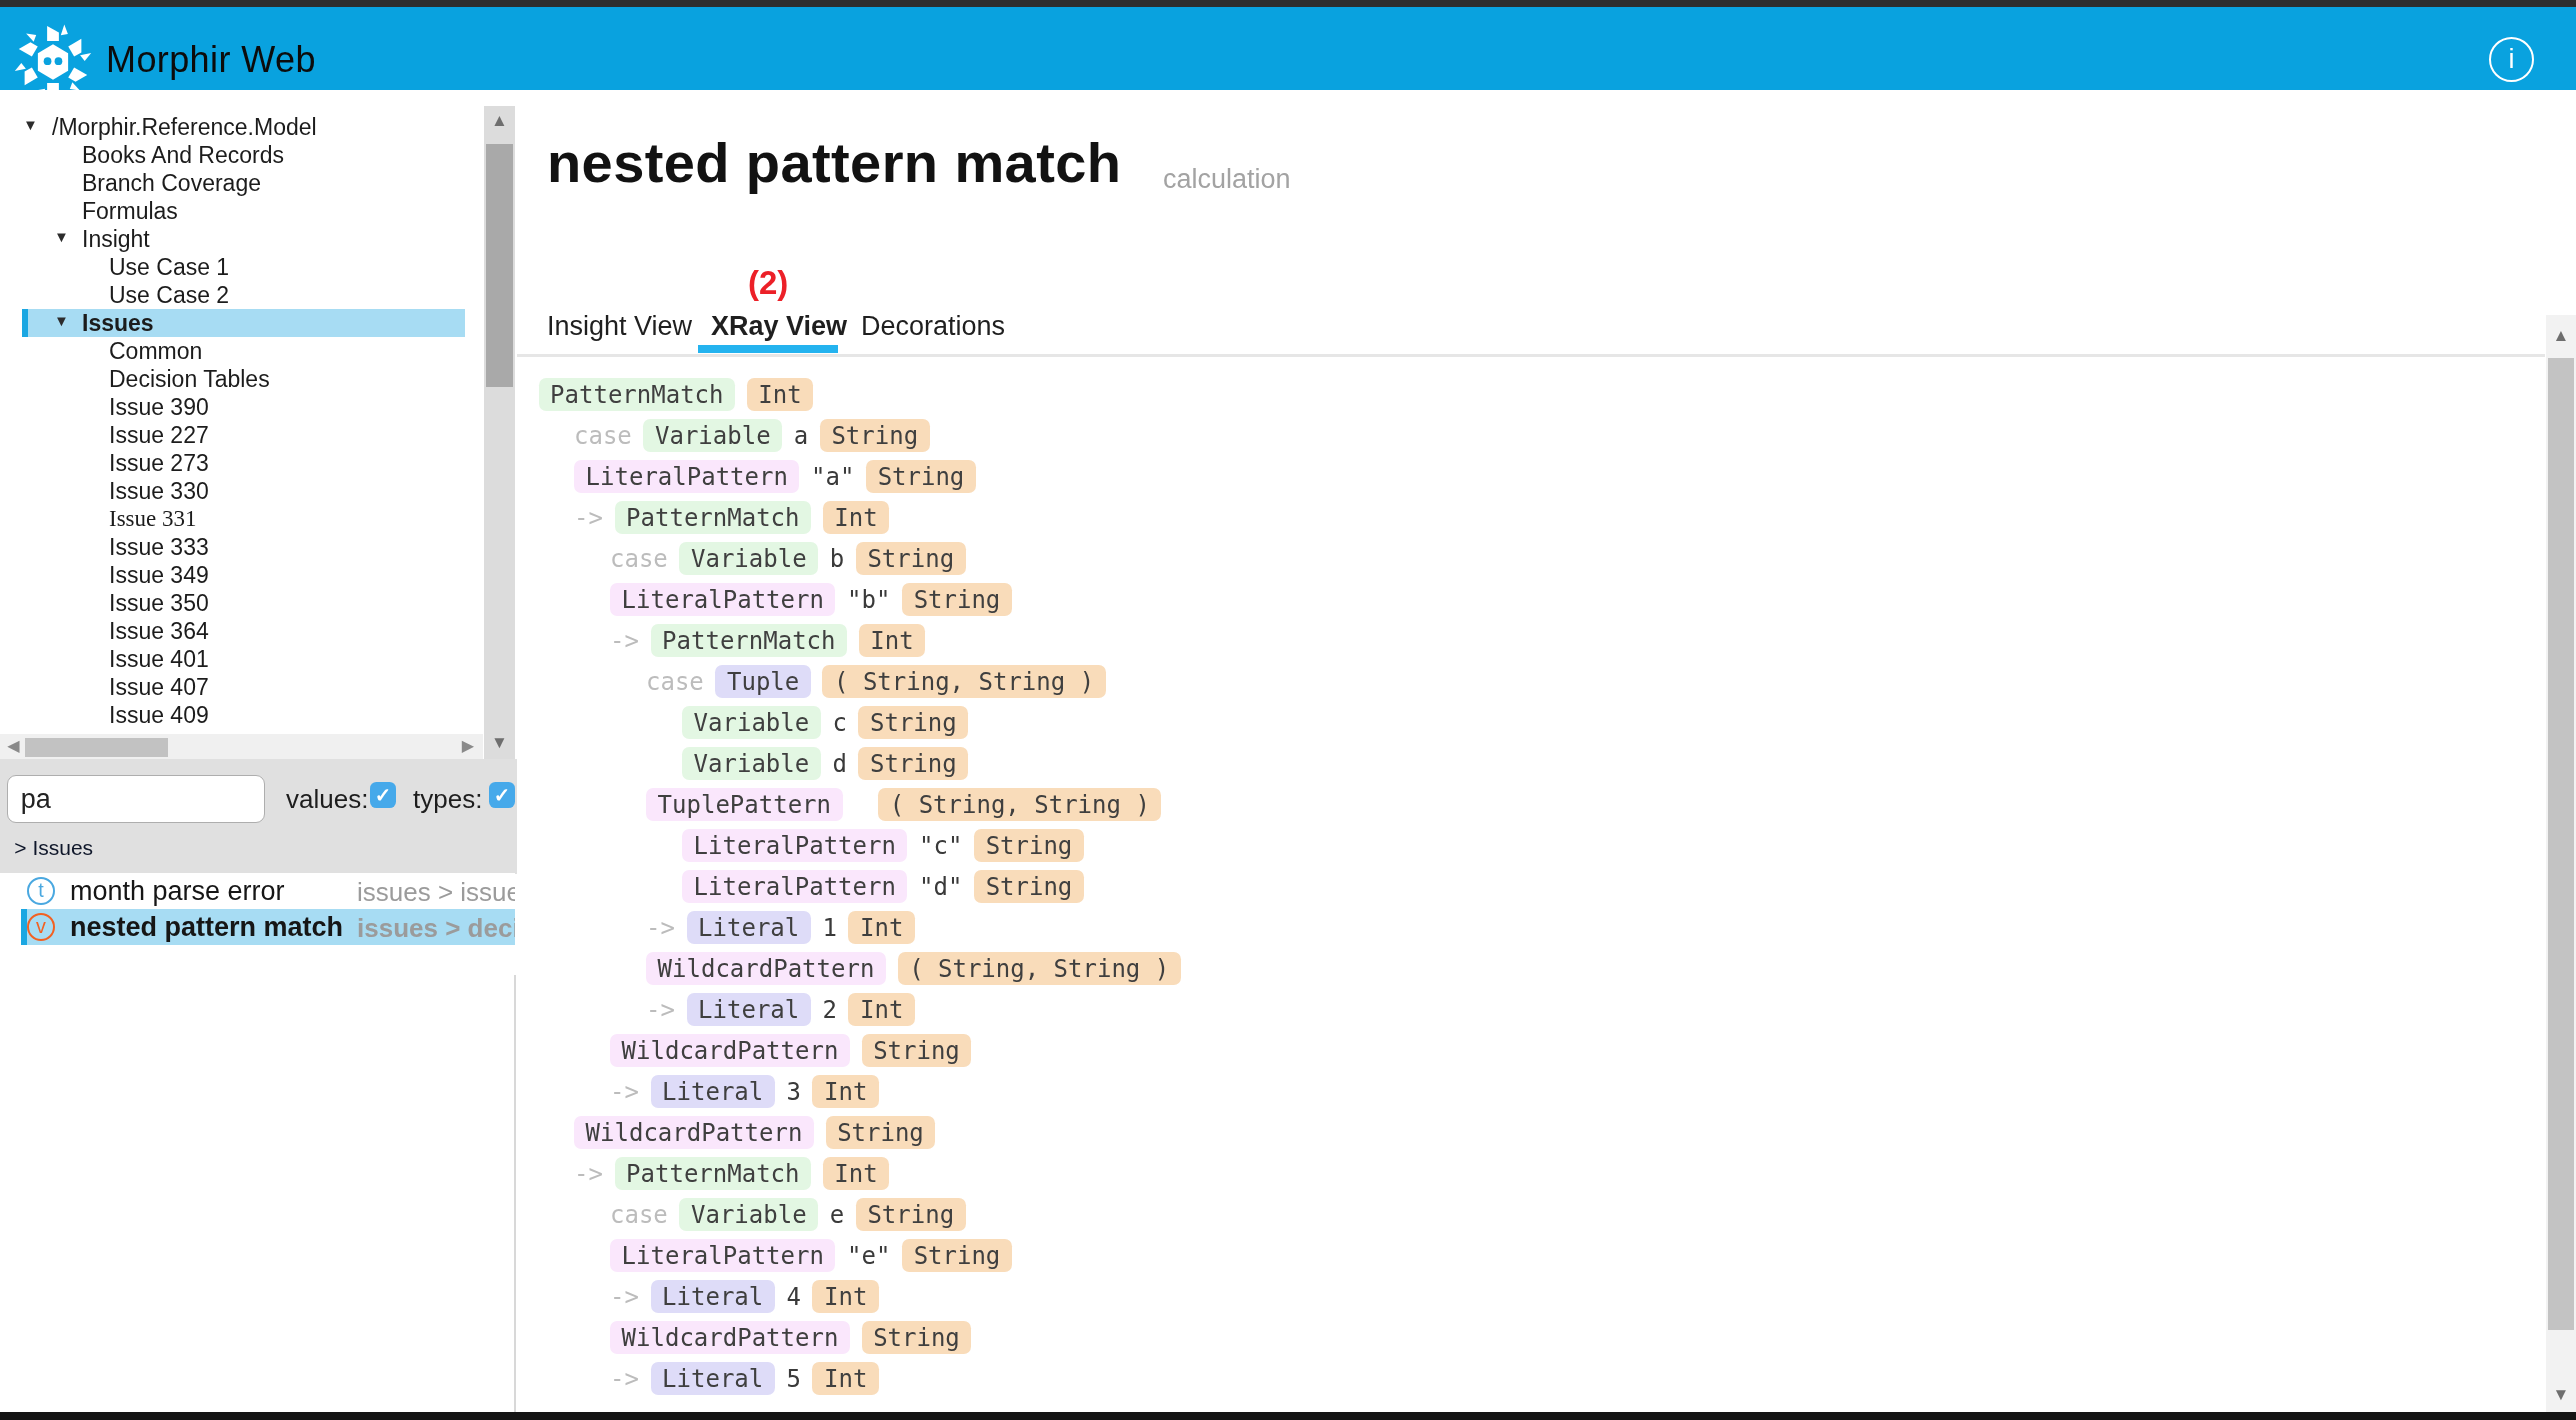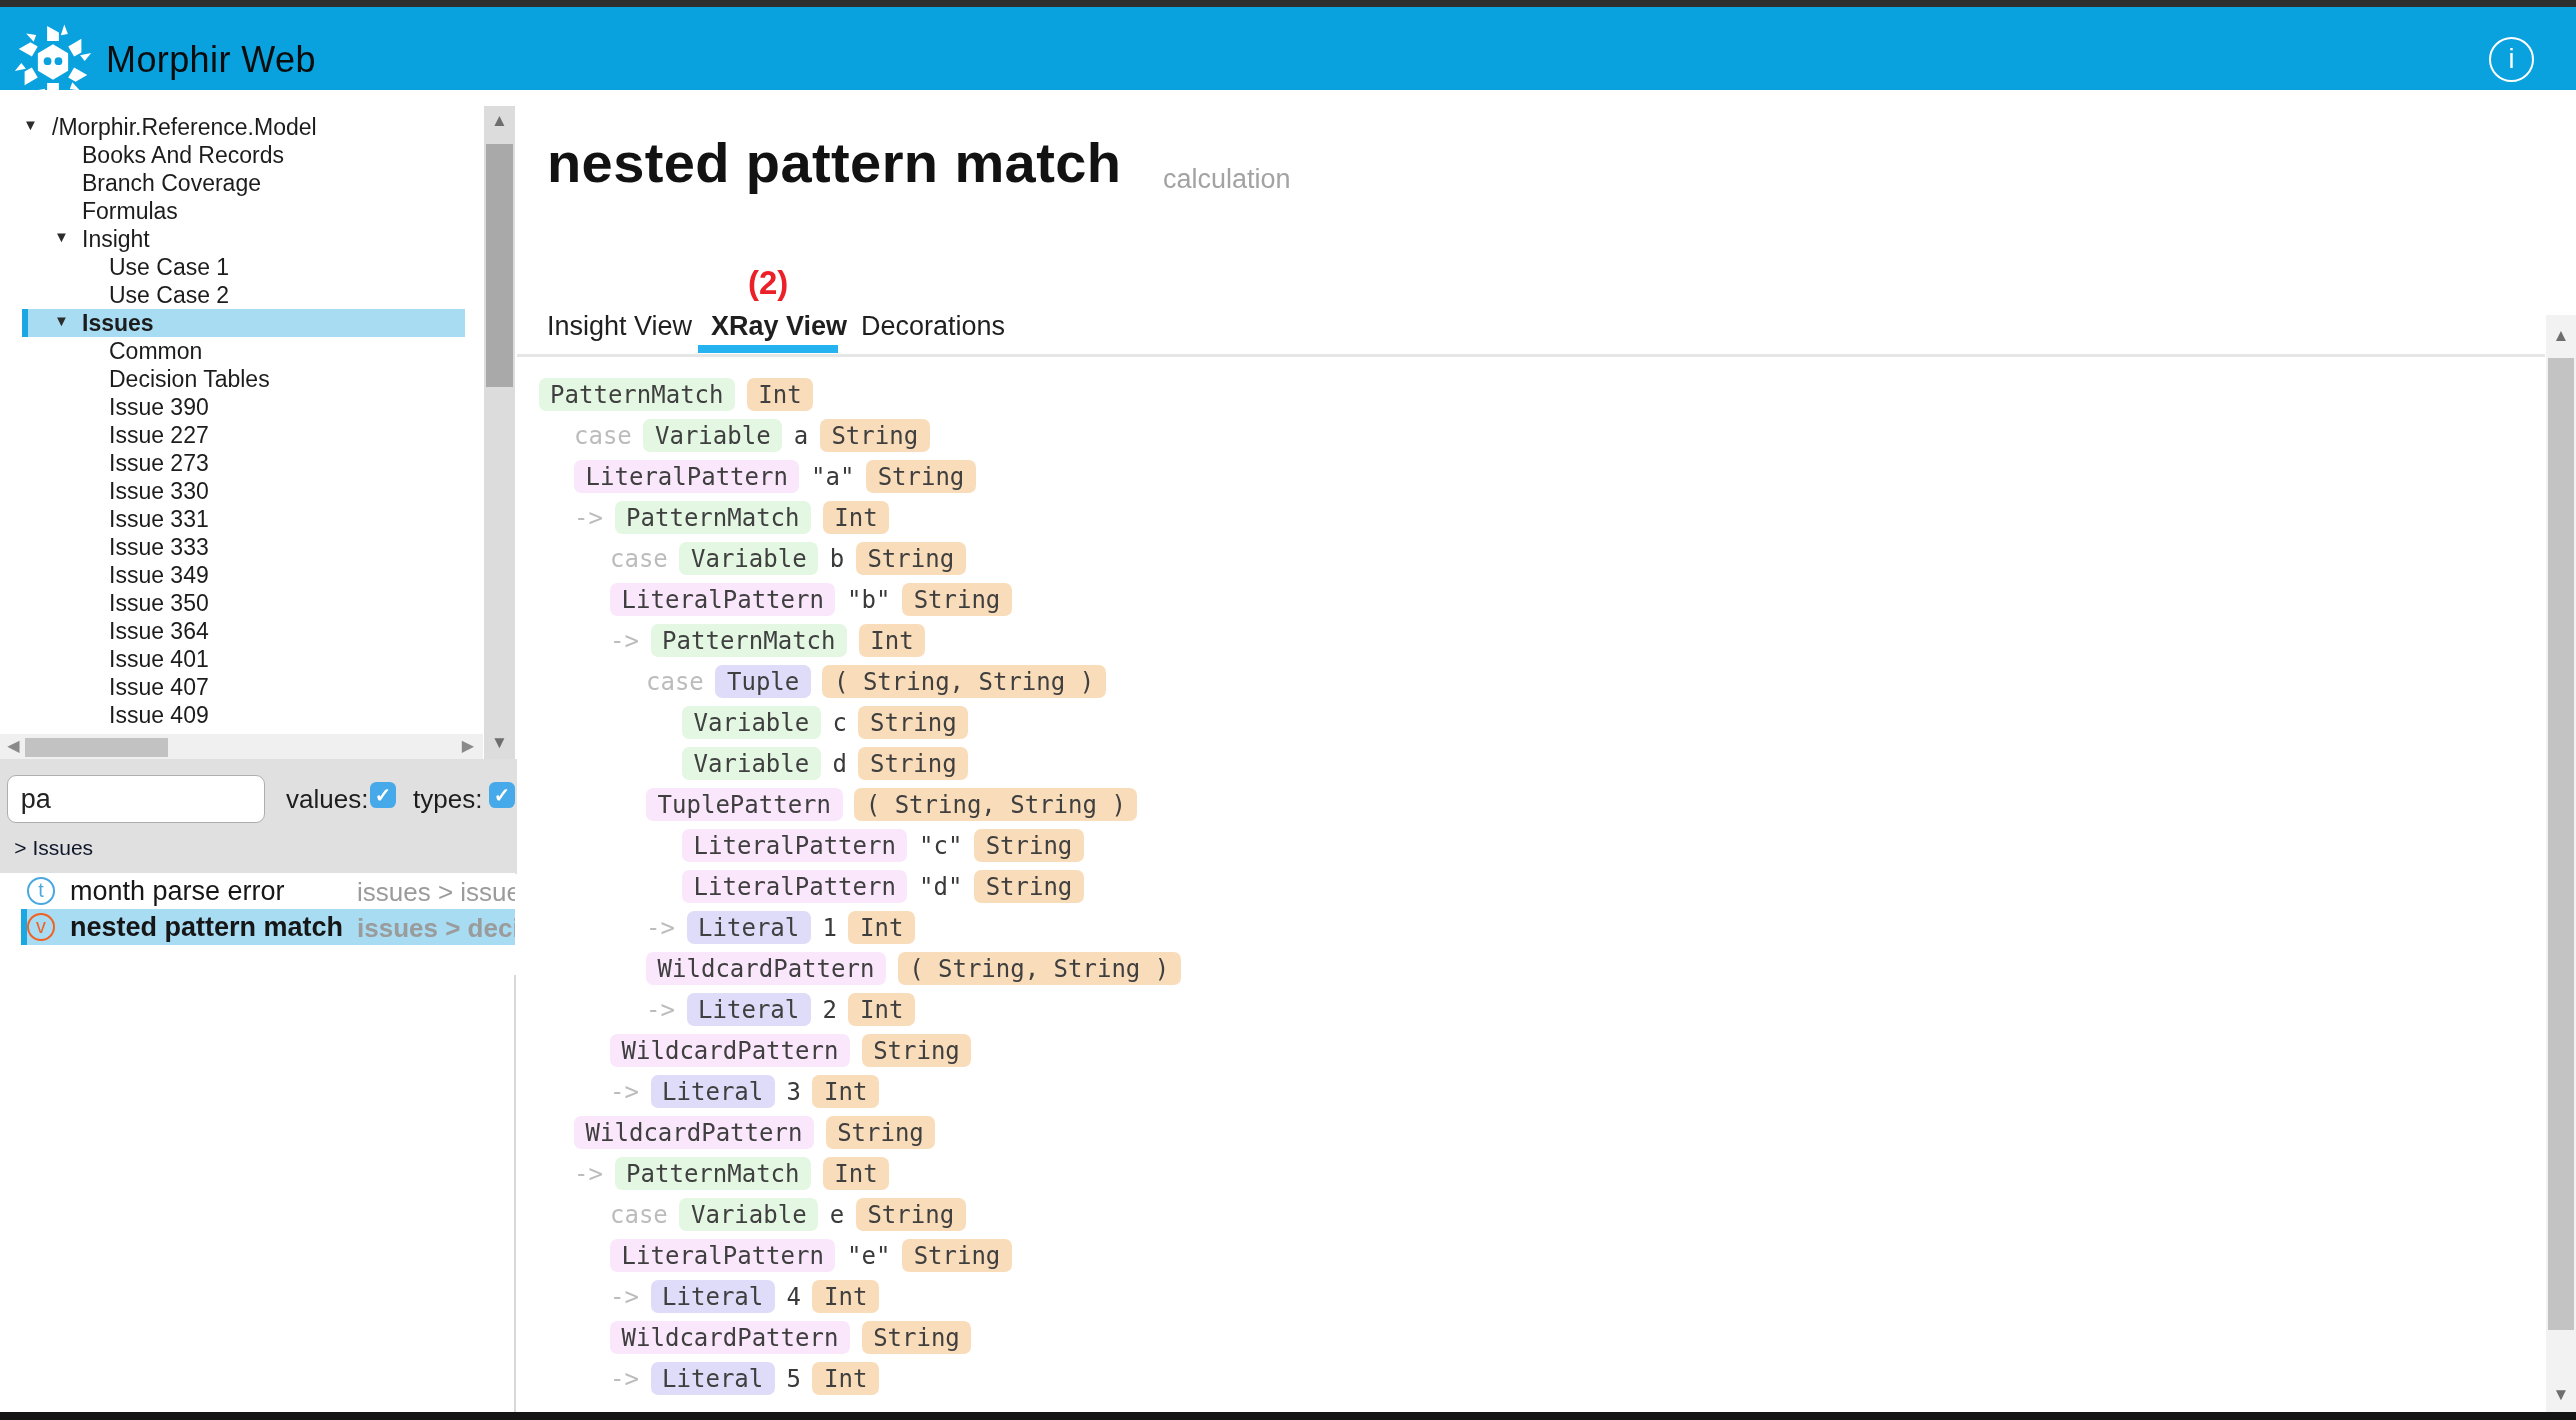--- a/index.html
+++ b/index.html
@@ -160,21 +160,21 @@
         <div class="tree-row">
           <span class="lbl" style="left: 109px;">Issue 227</span>
         </div>
         <div class="tree-row">
           <span class="lbl" style="left: 109px;">Issue 273</span>
         </div>
         <div class="tree-row">
           <span class="lbl" style="left: 109px;">Issue 330</span>
         </div>
         <div class="tree-row">
-          <span class="lbl" style="left: 109px;">Issue 331</span>
+          <span class="lbl" style="left: 109px; font-family: Liberation Serif, serif;">Issue 331</span>
         </div>
         <div class="tree-row">
           <span class="lbl" style="left: 109px;">Issue 333</span>
         </div>
         <div class="tree-row">
           <span class="lbl" style="left: 109px;">Issue 349</span>
         </div>
         <div class="tree-row">
           <span class="lbl" style="left: 109px;">Issue 350</span>
         </div>
@@ -290,21 +290,21 @@
         <div class="xrow" style="padding-left: 165px;">
           <span class="pill node">Variable</span>
           <span class="txt">c</span>
           <span class="pill type">String</span>
         </div>
         <div class="xrow" style="padding-left: 165px;">
           <span class="pill node">Variable</span>
           <span class="txt">d</span>
           <span class="pill type">String</span>
         </div>
-        <div class="xrow" style="padding-left: 129px;">
+        <div class="xrow" style="padding-left: 129px; gap: 24px;">
           <span class="pill pat">TuplePattern</span>
           <span class="pill type">( String, String )</span>
         </div>
         <div class="xrow" style="padding-left: 165px;">
           <span class="pill pat">LiteralPattern</span>
           <span class="txt">"c"</span>
           <span class="pill type">String</span>
         </div>
         <div class="xrow" style="padding-left: 165px;">
           <span class="pill pat">LiteralPattern</span>

